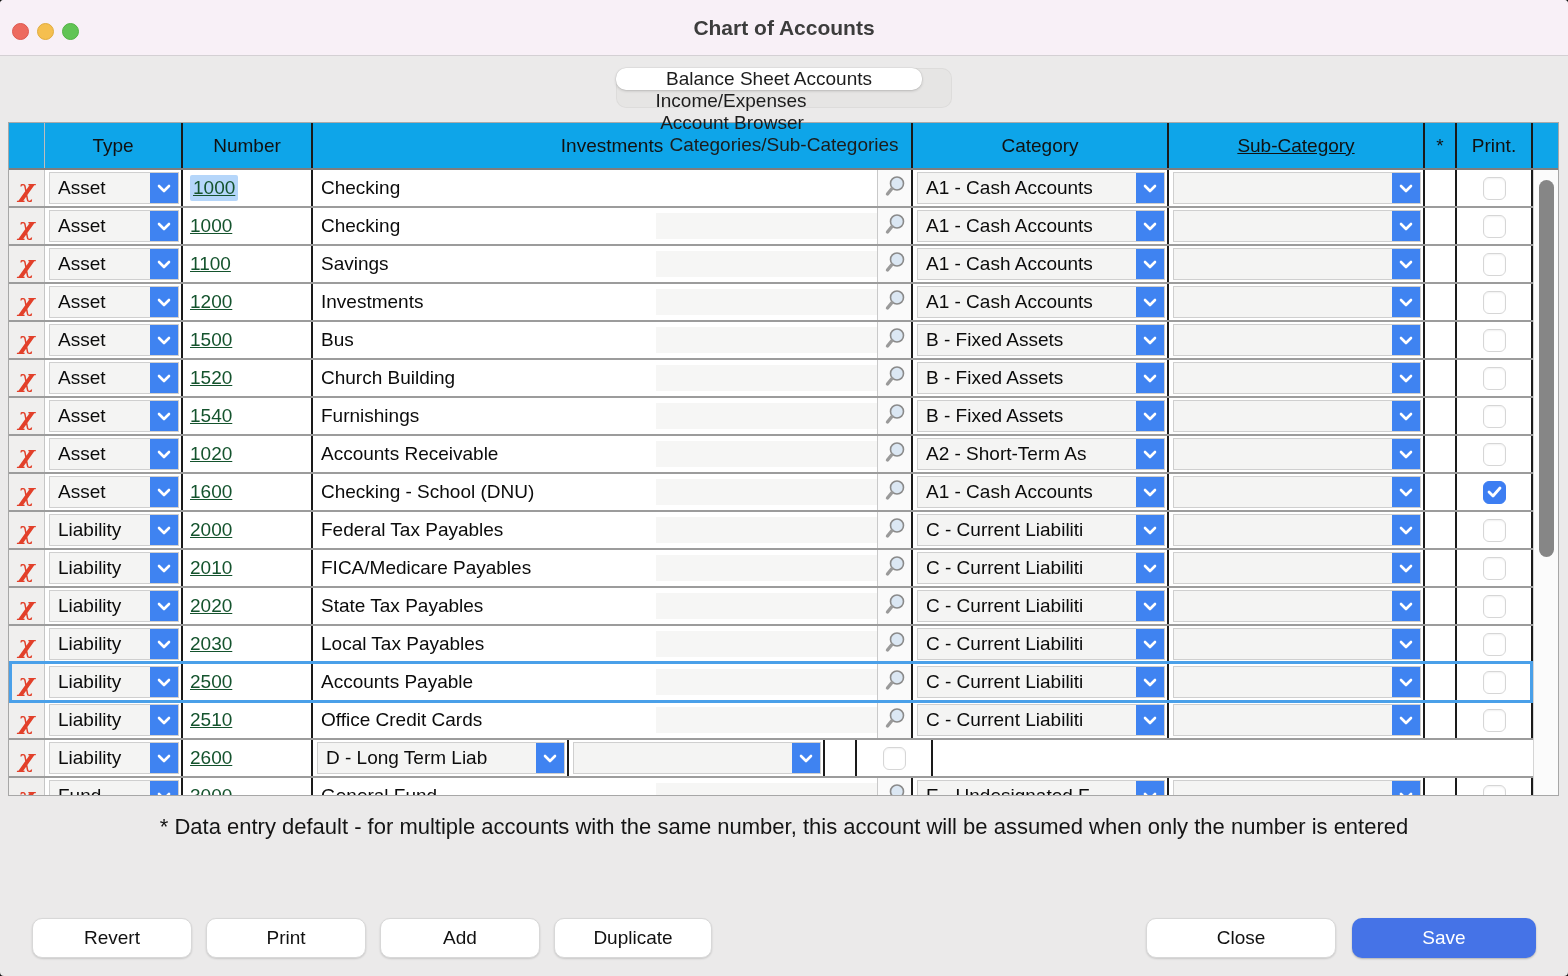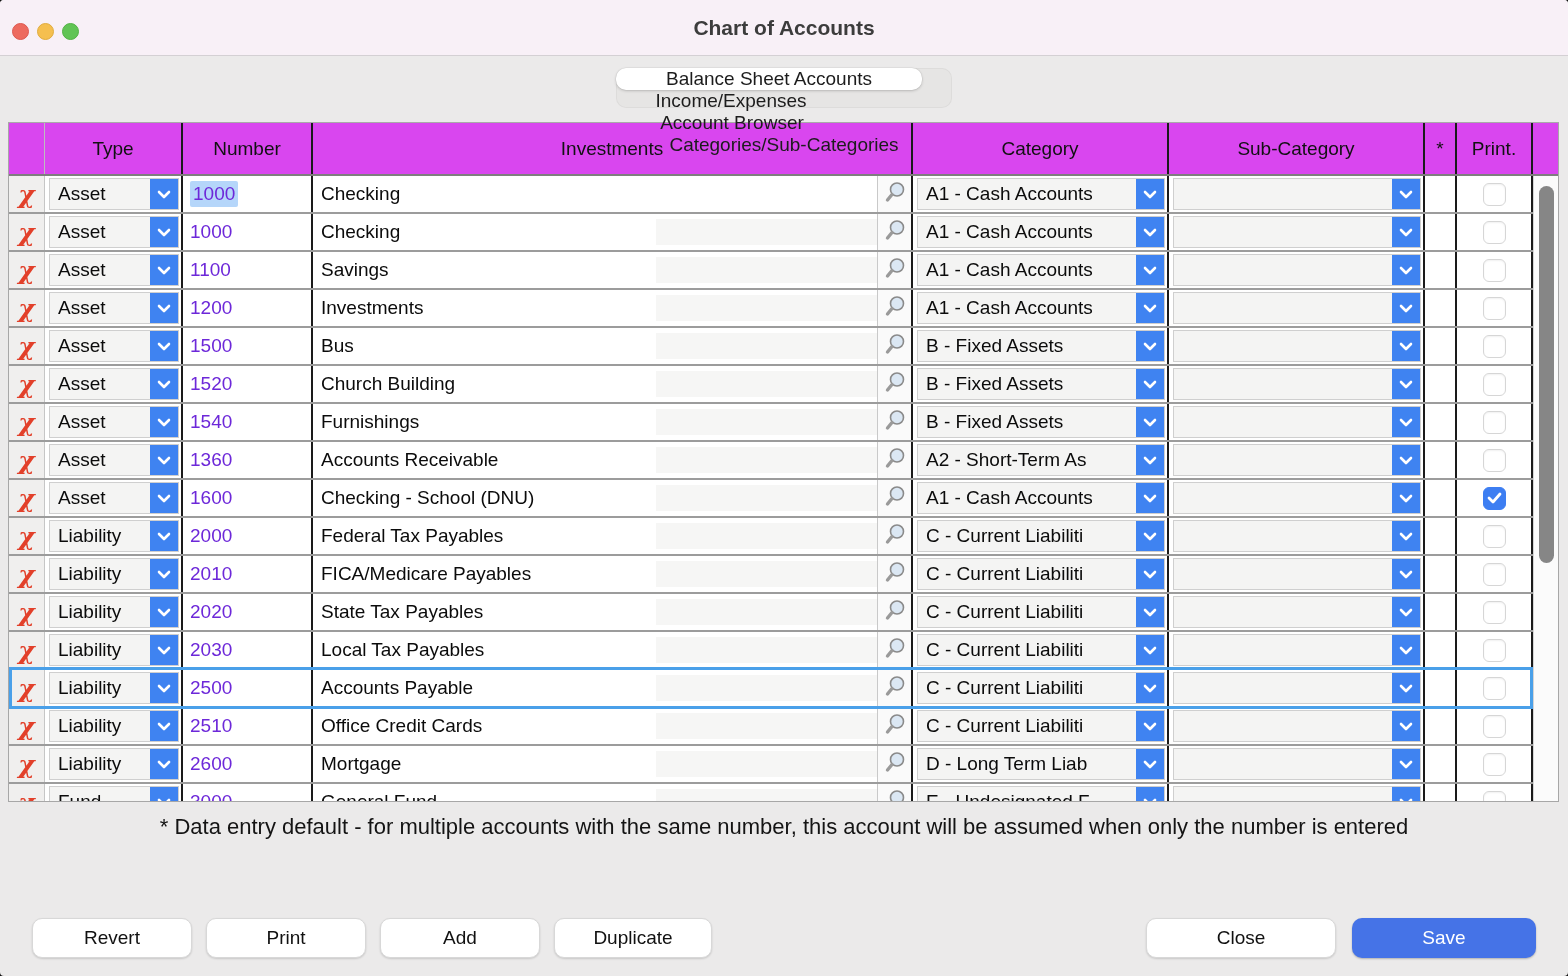--- a/index.html
+++ b/index.html
@@ -48,34 +48,34 @@
     width:1px; background:#c5c4c3;
   }
 
   
   .table {
     margin-left:8px; margin-top:2px; width:1551px;
     border-left:1px solid #a7a7a7; border-right:1px solid #a7a7a7;
     border-bottom:1px solid #a7a7a7; background:#fff;
   }
   .thead {
-    display:flex; height:54px; background:#d946ef;
+    display:flex; height:48px; background:#0ea5e9;
     border-top:1px solid #aaa; border-bottom:2px solid #7e7e7e;
   }
   .hc {
     display:flex; align-items:center; justify-content:center;
     font-size:19px; color:#111; overflow:hidden; white-space:nowrap;
   }
 
   .c-del  { width:36px;  }
   .c-type { width:138px; border-right:2px solid #1a1a1a; }
   .c-num  { width:130px; border-right:2px solid #1a1a1a; }
   .c-desc { width:600px; border-right:2px solid #1a1a1a; }
   .c-cat  { width:256px; border-right:2px solid #1a1a1a;text-align:right; }
-  .c-sub  { width:256px; border-right:2px solid #1a1a1a; }
+  .c-sub  { width:256px; border-right:2px solid #1a1a1a;text-decoration:underline; }
   .c-star { width:32px;  border-right:2px solid #1a1a1a; }
   .c-inact{ width:76px;  border-right:2px solid #1a1a1a; }
   .c-scroll{ width:25px; }
 
   .thead .c-del { border-right:1px solid #bdbdbd; }
 
   .tbody-wrap { display:flex; height:625px; overflow:hidden; }
   .tbody { width:1524px; }
 
   .row {
@@ -99,21 +99,21 @@
   }
   .combo-label {
     flex:1; display:flex; align-items:center; padding-left:8px;
     font-size:19px; color:#0b0b0b; white-space:nowrap; overflow:hidden;
   }
   .combo-btn {
     width:28px; display:flex; align-items:center; justify-content:center;
     background:var(--accent-blue, #3f83f1); flex:none;
   }
 
-  .num-text { margin-left:7px; font-size:19px; color:#6d28d9; }
+  .num-text { margin-left:7px; font-size:19px; color:#14532d;text-decoration:underline; }
   .num-text.hl { background:var(--number-highlight, #b5d6fa); padding:2px 3px; border-radius:2px; }
 
   .row .c-desc { position:relative; }
   .desc-text { margin-left:8px; font-size:19px; color:#0b0b0b; white-space:nowrap; z-index:2; }
   .desc-alt {
     position:absolute; left:343px; top:5px; width:222px; height:26px;
     background:#f6f6f5; z-index:1;
   }
   .desc-search {
     position:absolute; right:0; top:0; bottom:0; width:34px;
@@ -575,21 +575,21 @@
               <div class="combo">
                 <span class="combo-label">Asset</span>
                 <span class="combo-btn">
                   <svg width="14" height="9" viewBox="0 0 14 9">
                     <polyline points="2,2 7,7 12,2" fill="none" stroke="#fff" stroke-width="2.6" stroke-linecap="round" stroke-linejoin="round"></polyline>
                   </svg>
                 </span>
               </div>
             </div>
             <div class="cell c-num">
-              <span class="num-text">1360</span>
+              <span class="num-text">1020</span>
             </div>
             <div class="cell c-desc">
               <span class="desc-text">Accounts Receivable</span>
               <span class="desc-alt"></span>
               <span class="desc-search">
                 <span><svg width="26" height="26" viewBox="0 0 26 26">
                     <circle cx="15" cy="10.5" r="6.5" fill="#dbe7f3" stroke="#8a8a8a" stroke-width="1.6"></circle>
                     <line x1="10" y1="15.5" x2="5.5" y2="21" stroke="#9a9a9a" stroke-width="3.4" stroke-linecap="round"></line>
                   </svg></span>
               </span>
@@ -996,30 +996,20 @@
                 <span class="combo-label">Liability</span>
                 <span class="combo-btn">
                   <svg width="14" height="9" viewBox="0 0 14 9">
                     <polyline points="2,2 7,7 12,2" fill="none" stroke="#fff" stroke-width="2.6" stroke-linecap="round" stroke-linejoin="round"></polyline>
                   </svg>
                 </span>
               </div>
             </div>
             <div class="cell c-num">
               <span class="num-text">2600</span>
-            </div>
-            <div class="cell c-desc">
-              <span class="desc-text">Mortgage</span>
-              <span class="desc-alt"></span>
-              <span class="desc-search">
-                <span><svg width="26" height="26" viewBox="0 0 26 26">
-                    <circle cx="15" cy="10.5" r="6.5" fill="#dbe7f3" stroke="#8a8a8a" stroke-width="1.6"></circle>
-                    <line x1="10" y1="15.5" x2="5.5" y2="21" stroke="#9a9a9a" stroke-width="3.4" stroke-linecap="round"></line>
-                  </svg></span>
-              </span>
             </div>
             <div class="cell c-cat">
               <div class="combo">
                 <span class="combo-label">D - Long Term Liab</span>
                 <span class="combo-btn">
                   <svg width="14" height="9" viewBox="0 0 14 9">
                     <polyline points="2,2 7,7 12,2" fill="none" stroke="#fff" stroke-width="2.6" stroke-linecap="round" stroke-linejoin="round"></polyline>
                   </svg>
                 </span>
               </div>

